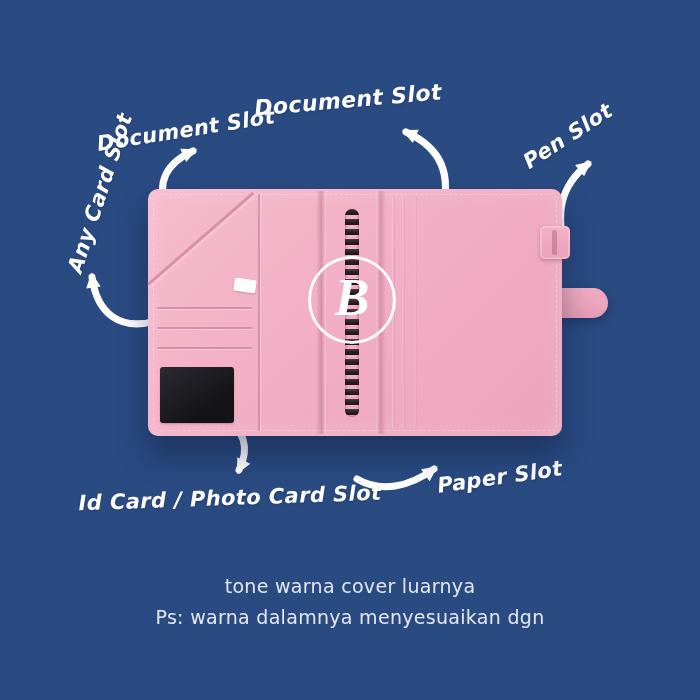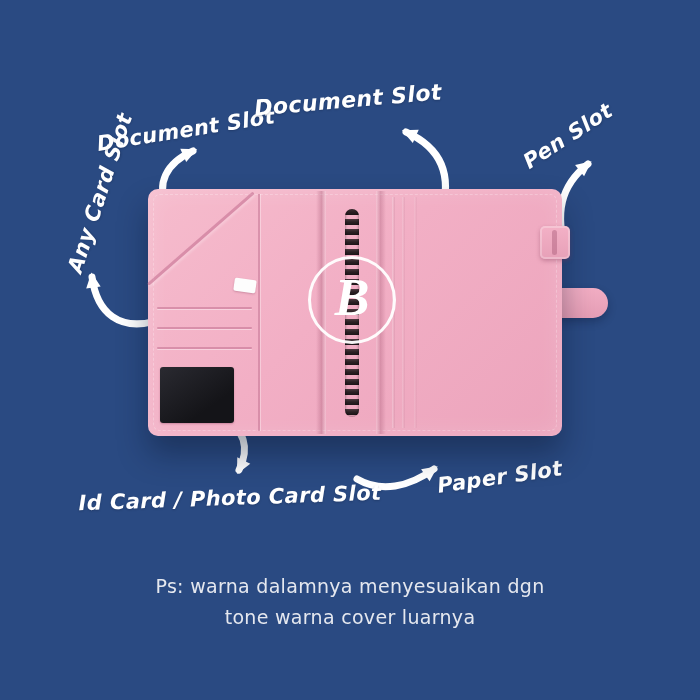--- a/index.html
+++ b/index.html
@@ -119,17 +119,17 @@
   </svg>
 
   <div class="label lbl-any-card">Any Card Slot</div>
   <div class="label lbl-doc-left">Document Slot</div>
   <div class="label lbl-doc-top">Document Slot</div>
   <div class="label lbl-pen">Pen Slot</div>
   <div class="label lbl-idcard">Id Card / Photo Card Slot</div>
   <div class="label lbl-paper">Paper Slot</div>
 
   <div class="caption">
+    <div>tone warna cover luarnya</div>
     <div>Ps: warna dalamnya menyesuaikan dgn</div>
-    <div>tone warna cover luarnya</div>
   </div>
 
 </div>
 
 </body></html>

